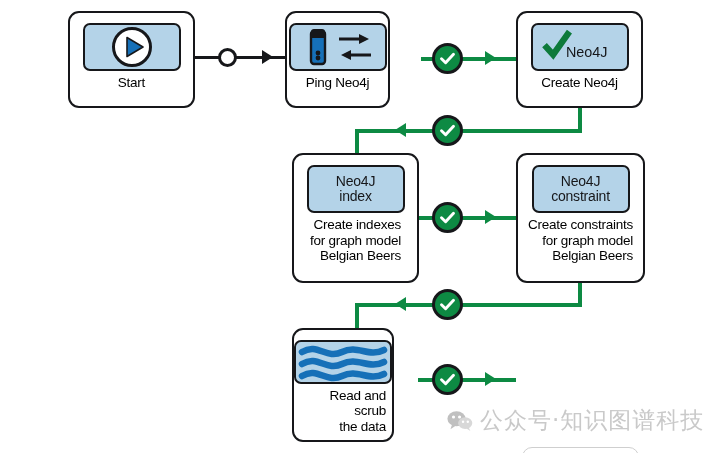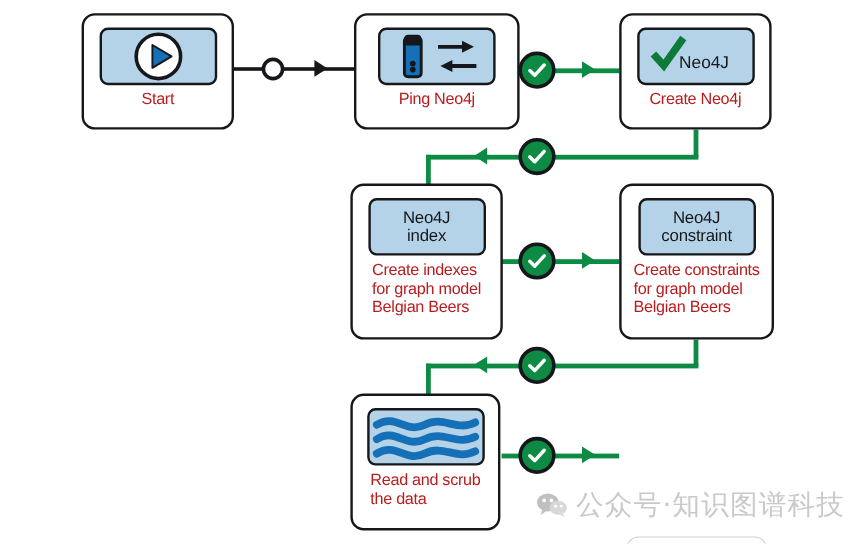--- a/index.html
+++ b/index.html
@@ -31,24 +31,24 @@
   }
   .icon-box.txt{
     color:#16171a;
     font-size:14px;
     line-height:15px;
     text-align:center;
     font-family:"Liberation Sans",sans-serif;
     letter-spacing:-0.2px;
   }
   .node-label{
-    color:#b91c1c;
+    color:#000000;
     font-size:13.5px;
     line-height:15.5px;
-    text-align:left;
+    text-align:right;
     margin-top:4px;
     letter-spacing:-0.25px;
     white-space:pre-line;
   }
 
   
   .ghost-node{
     position:absolute;
     border:1.5px solid #cfcfcf;
     border-radius:11px;
@@ -103,21 +103,21 @@
         <polygon points="16,11.5 32,21 16,30.5" fill="#1670b8" stroke="#16171a" stroke-width="1.6" stroke-linejoin="round"></polygon>
       </svg>
     </div>
     <div class="node-label">Start</div>
   </div>
 
   <div class="seg black" style="left:195px;top:56px;width:100px;height:3px;"></div>
   <div class="hollow-dot" style="left:218px;top:48px;"></div>
   <div class="arrow right black" style="left:262px;top:50px;"></div>
 
-  <div class="node" style="left:295px;top:11px;width:138px;height:97px;padding:10px 8px 6px;">
+  <div class="node" style="left:285px;top:11px;width:105px;height:97px;padding:10px 8px 6px;">
     <div class="icon-box" style="width:98px;height:48px;">
       <svg width="86" height="42" viewBox="0 0 86 42" aria-hidden="true">
 
         <rect x="16" y="5" width="14" height="33" rx="3" fill="#1670b8" stroke="#16171a" stroke-width="2.4"></rect>
         <path d="M16 12 h14 v-6 a3 3 0 0 0 -3 -3 h-8 a3 3 0 0 0 -3 3 z" fill="#16171a"></path>
         <circle cx="23" cy="27" r="2.4" fill="#16171a"></circle>
         <circle cx="23" cy="32" r="2.4" fill="#16171a"></circle>
 
         <line x1="44" y1="13" x2="66" y2="13" stroke="#16171a" stroke-width="3.2"></line>
         <polygon points="64,8 74,13 64,18" fill="#16171a"></polygon>
@@ -191,21 +191,21 @@
   <div class="seg" style="left:578px;top:283px;width:4px;height:22px;"></div>
   <div class="seg" style="left:355px;top:303px;width:227px;height:4px;"></div>
   <div class="arrow left" style="left:395px;top:297px;"></div>
   <div class="seg" style="left:355px;top:303px;width:4px;height:26px;"></div>
   <div class="check-badge" style="left:432px;top:289px;">
     <svg width="17" height="17" viewBox="0 0 17 17" aria-hidden="true">
       <polyline points="2.5,8.8 6.6,12.8 14.5,4.2" fill="none" stroke="#ffffff" stroke-width="2.9" stroke-linecap="round" stroke-linejoin="round"></polyline>
     </svg>
   </div>
 
-  <div class="node" style="left:292px;top:328px;width:125px;height:114px;padding:10px 6px 6px;">
+  <div class="node" style="left:292px;top:328px;width:102px;height:114px;padding:10px 6px 6px;">
     <div class="icon-box" style="width:98px;height:48px;">
       <svg width="94" height="44" viewBox="0 0 94 44" aria-hidden="true">
         <path d="M6 12 C22 2, 30 20, 46 12 C62 4, 72 18, 88 10" fill="none" stroke="#1670b8" stroke-width="6.5" stroke-linecap="round"></path>
         <path d="M6 24 C22 14, 30 32, 46 24 C62 16, 72 30, 88 22" fill="none" stroke="#1670b8" stroke-width="6.5" stroke-linecap="round"></path>
         <path d="M6 36 C22 26, 30 44, 46 36 C62 28, 72 42, 88 34" fill="none" stroke="#1670b8" stroke-width="6.5" stroke-linecap="round"></path>
       </svg>
     </div>
     <div class="node-label">Read and scrub
 the data</div>
   </div>

